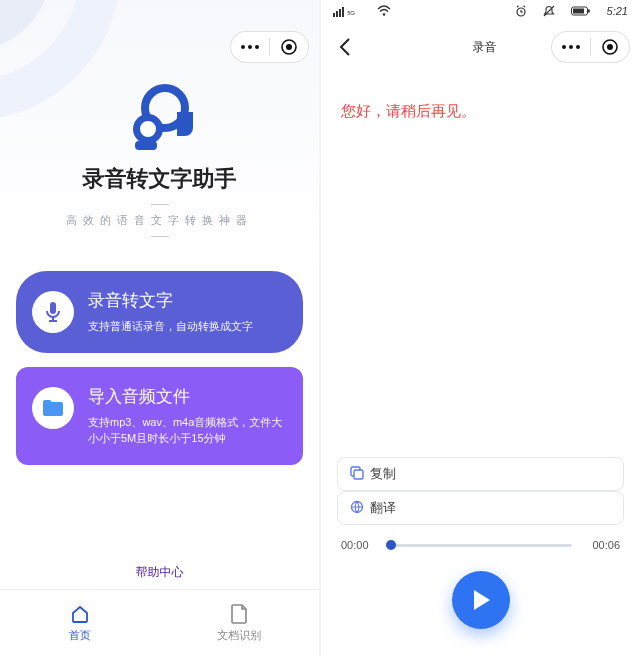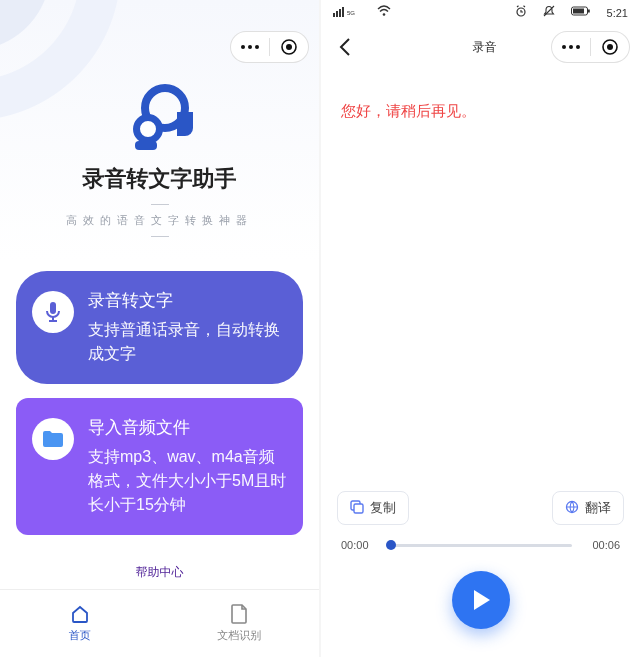--- a/index.html
+++ b/index.html
@@ -23,21 +23,21 @@
   
   .status-bar {
     height: 24px;
     display: flex;
     justify-content: space-between;
     align-items: center;
     padding: 0 12px;
     font-size: 11px;
     color: #333;
   }
-  .sb-left, .sb-right { display: flex; align-items: flex-end; gap: 16px; }
+  .sb-left, .sb-right { display: flex; align-items: flex-start; gap: 16px; font-style: italic; }
   .sb-right { font-weight: 500; }
   
   .appbar {
     height: 46px;
     display: flex;
     align-items: center;
     padding: 0 10px;
     position: relative;
   }
   .appbar .title {
@@ -152,21 +152,21 @@
   .card.blue   { background: #8b5cf6; }
   .card .iconwrap {
     width: 42px; height: 42px;
     border-radius: 50%;
     background: #fff;
     display: flex; align-items: center; justify-content: center;
     flex-shrink: 0;
     margin-top: 2px;
   }
   .card .body .ct { font-size: 17px; font-weight: 500; margin-bottom: 6px; }
-  .card .body .cs { font-size: 16px; line-height: 1.5; opacity: 0.95; }
+  .card .body .cs { font-size: 11px; line-height: 1.5; opacity: 0.95; }
   
   .footer-links {
     text-align: center;
     margin-top: auto;
     padding-bottom: 8px;
     position: relative;
     z-index: 1;
   }
   .footer-links a { color: #4c1d95; font-size: 12px; font-weight: 400; }
   .bottom-nav {
@@ -192,20 +192,21 @@
   .transcript {
     padding: 32px 20px;
     font-size: 15px;
     color: #ef4444;
     flex: 1;
   }
   .action-row {
     display: flex;
     justify-content: space-between;
     padding: 0 16px 10px;
+    flex-direction: column;
   }
   .chip {
     display: flex;
     align-items: center;
     gap: 6px;
     border: 1px solid #e4e7ee;
     border-radius: 8px;
     padding: 7px 12px;
     font-size: 13px;
     color: #444;

